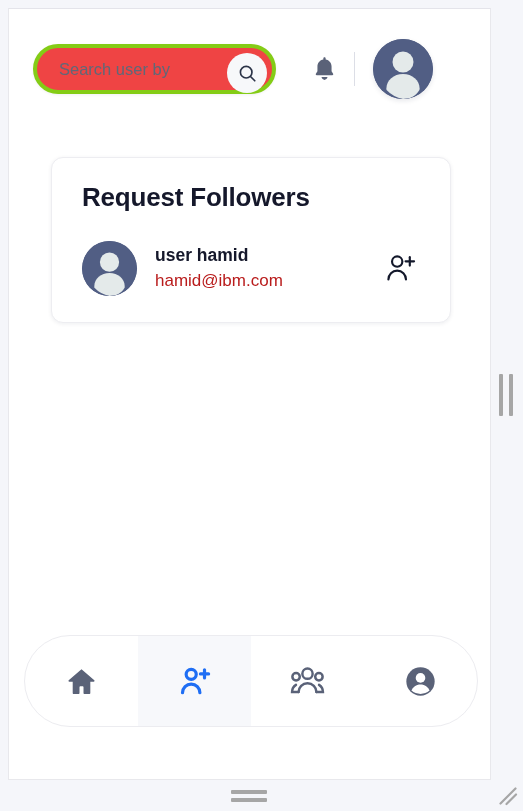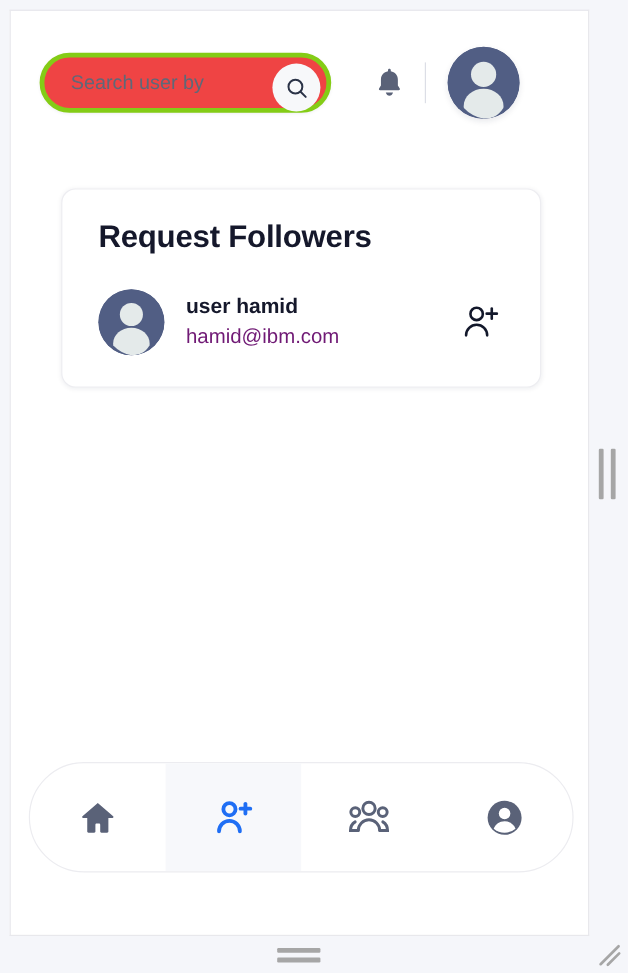--- a/index.html
+++ b/index.html
@@ -154,21 +154,21 @@
 
   .follower-name {
     font-size: 17.5px;
     font-weight: bold;
     color: #15182b;
     line-height: 1.35;
   }
 
   .follower-email {
     font-size: 17px;
-    color: #701a75;
+    color: #b91c1c;
     line-height: 1.35;
     margin-top: 2px;
   }
 
   .add-follower-btn {
     width: 44px; height: 44px;
     background: transparent;
     border: none;
     display: flex;
     align-items: center;

